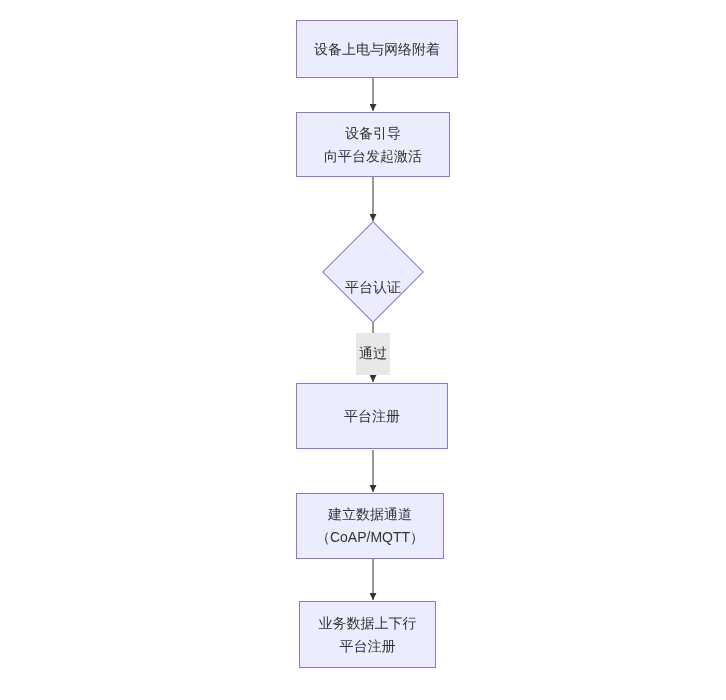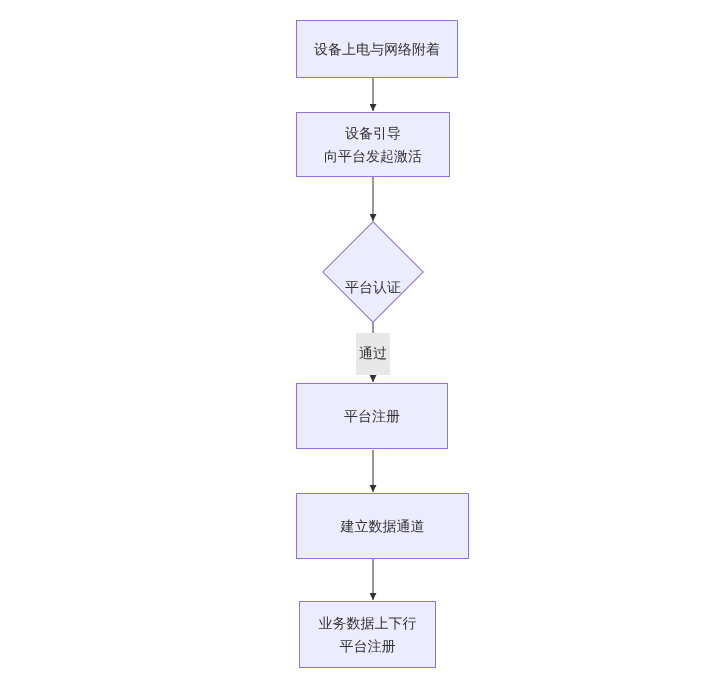--- a/index.html
+++ b/index.html
@@ -109,22 +109,23 @@
     <div class="diamond-shape"></div>
     <span class="diamond-text">平台认证</span>
   </div>
 
   <span class="edge-label">通过</span>
 
   <div class="node" style="left:296px; top:383px; width:152px; height:66px;">
     <span>平台注册</span>
   </div>
 
-  <div class="node" style="left:296px; top:493px; width:173px; height:66px;">
+  <div class="node" style="left:296px; top:493px; width:148px; height:66px;">
     <span>建立数据通道</span>
+    <span>（CoAP/MQTT）</span>
   </div>
 
   <div class="node" style="left:299px; top:601px; width:137px; height:67px;">
     <span>业务数据上下行</span>
     <span>平台注册</span>
   </div>
 
 </div>
 
 </body></html>

